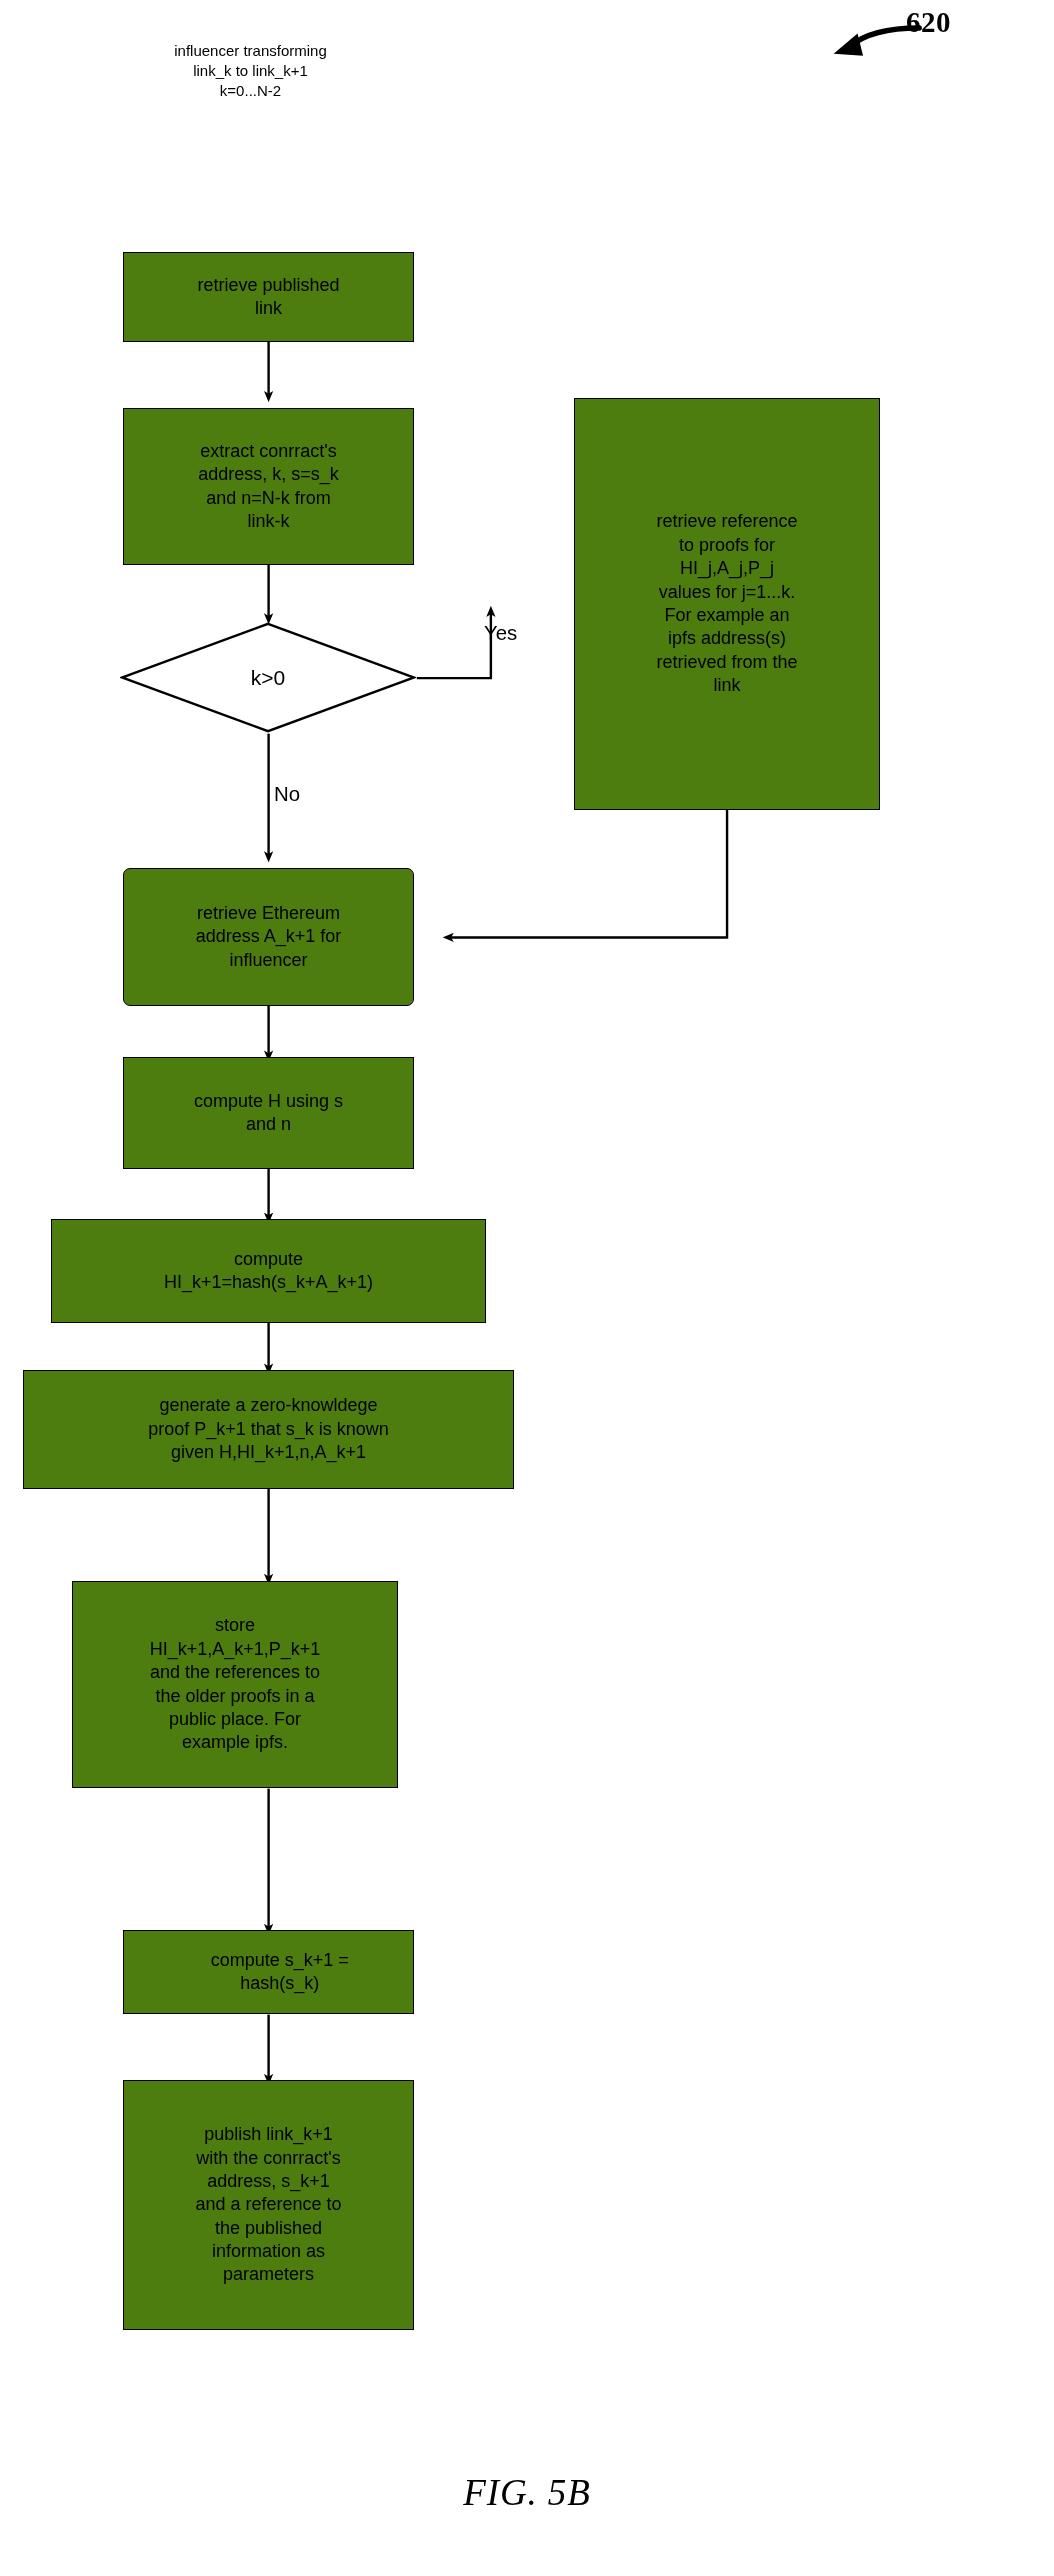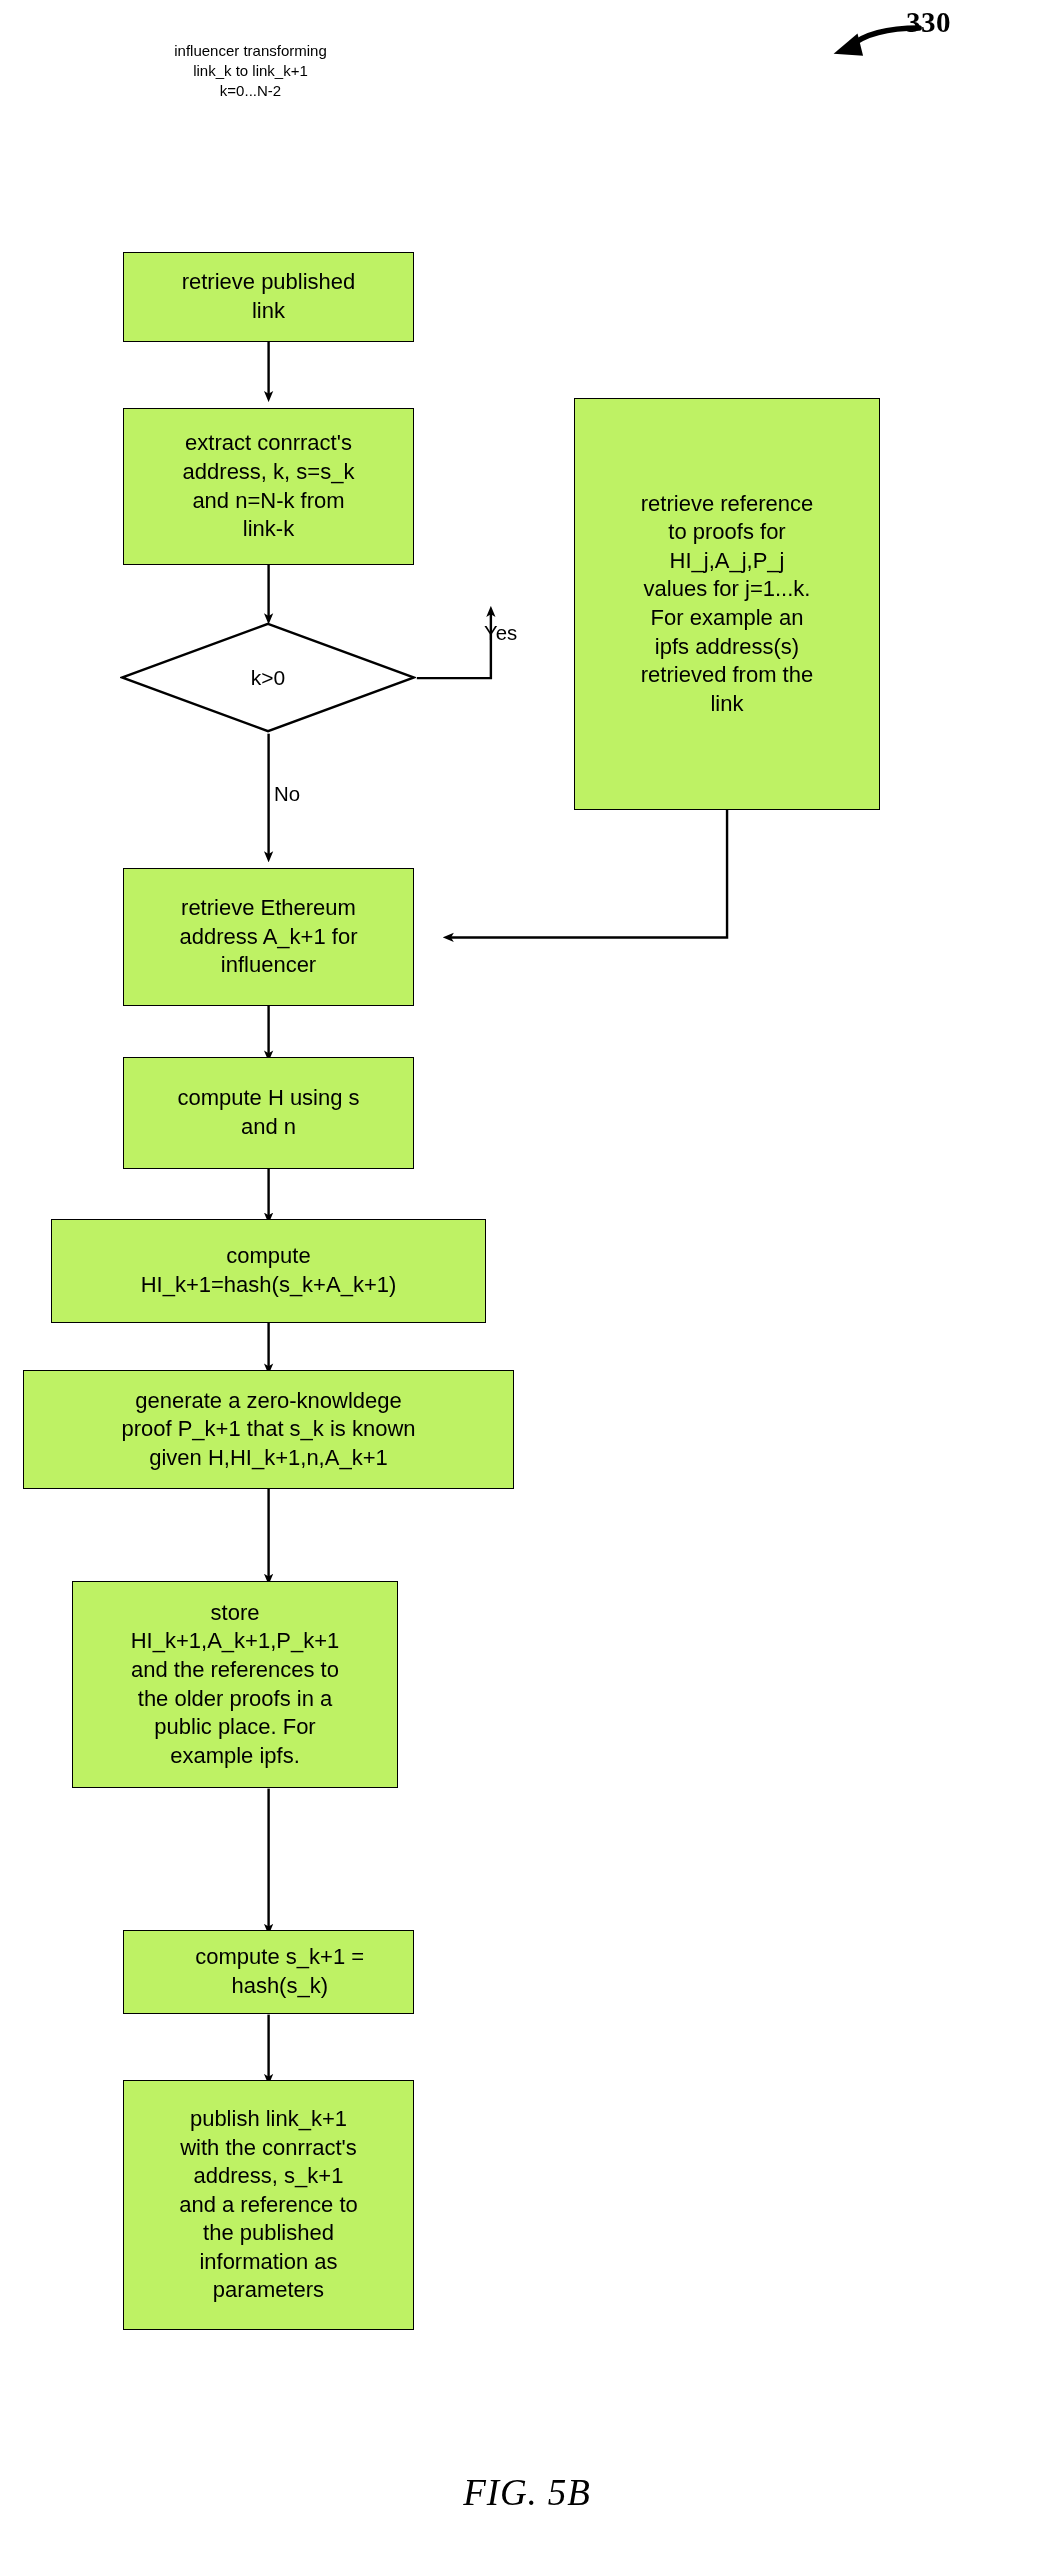--- a/index.html
+++ b/index.html
@@ -50,23 +50,23 @@
     width: 389px;
     font-size: 15px;
     text-align: center;
     line-height: 1.34;
     white-space: pre-line;
   }
 
   
   .node {
     border: 1.9px solid #000000;
-    background: #bef264;
+    background: #4d7c0f;
     box-sizing: border-box;
-    font-size: 22px;
+    font-size: 18px;
     padding: 3.7px 5.6px;
   }
 
   
   #node-decision-wrap {
     left: 120px;
     top: 622px;
     width: 296px;
     height: 111px;
   }
@@ -93,21 +93,21 @@
     font-family: "Liberation Serif", serif;
     font-style: italic;
     font-weight: normal;
     font-size: 37px;
     letter-spacing: 0.9px;
   }
 </style>
 </head>
 <body>
 
-<div class="abs" id="ref-520">330</div>
+<div class="abs" id="ref-520">620</div>
 
 <svg class="abs" id="ref-520-arrow" viewBox="0 0 110 50">
   <path d="M 103 12 C 70 12, 44 18, 28 32" stroke="#000" stroke-width="6" fill="none" stroke-linecap="round"></path>
   <path d="M 36 18 L 10 40 L 42 42 Z" fill="#000"></path>
 </svg>
 
 <div class="abs" id="chart-heading">influencer transforming
 link_k to link_k+1
 k=0...N-2</div>
 
@@ -162,21 +162,21 @@
   <svg width="296" height="111" viewBox="0 0 320 120">
     <polygon points="160,2 318,60 160,118 2,60" fill="#ffffff" stroke="#000000" stroke-width="2.6"></polygon>
   </svg>
   <div class="abs ctr-text" id="node-decision-label">k&gt;0</div>
 </div>
 
 <div class="abs edge-label" style="left:484px; top:622px;">Yes</div>
 
 <div class="abs edge-label" style="left:274px; top:783px;">No</div>
 
-<div class="abs node ctr-text" style="left:123px; top:868px; width:291px; height:138px;">retrieve Ethereum
+<div class="abs node ctr-text" style="left:123px; top:868px; width:291px; height:138px;border-radius:7px;">retrieve Ethereum
 address A_k+1 for
 influencer</div>
 
 <div class="abs node ctr-text" style="left:123px; top:1057px; width:291px; height:112px;">compute H using s
 and n</div>
 
 <div class="abs node ctr-text" style="left:51px; top:1219px; width:435px; height:104px;">compute
 HI_k+1=hash(s_k+A_k+1)</div>
 
 <div class="abs node ctr-text" style="left:23px; top:1370px; width:491px; height:119px;">generate a zero-knowldege

